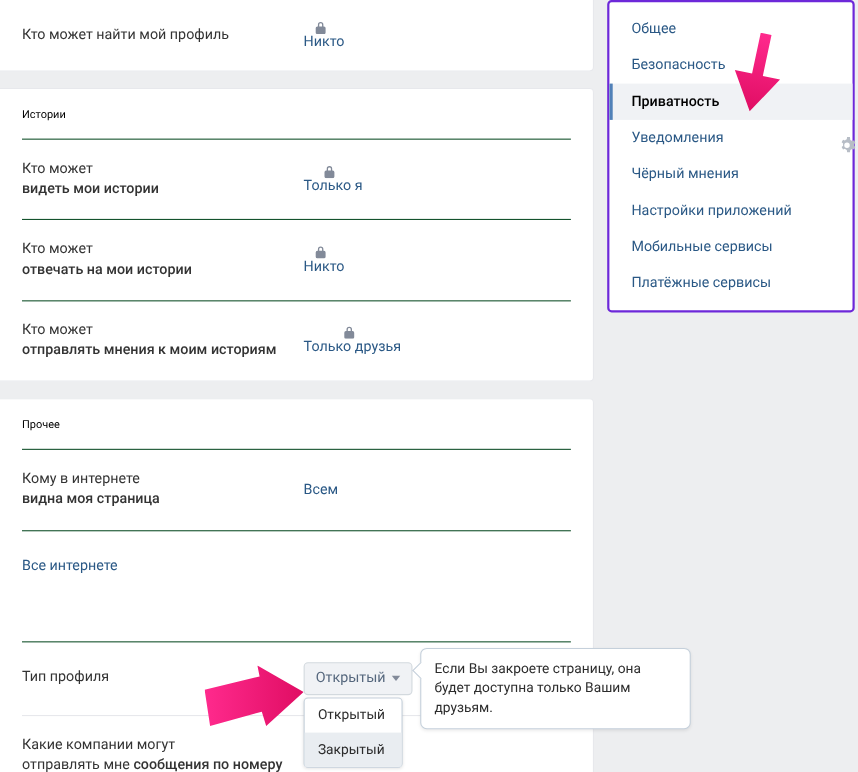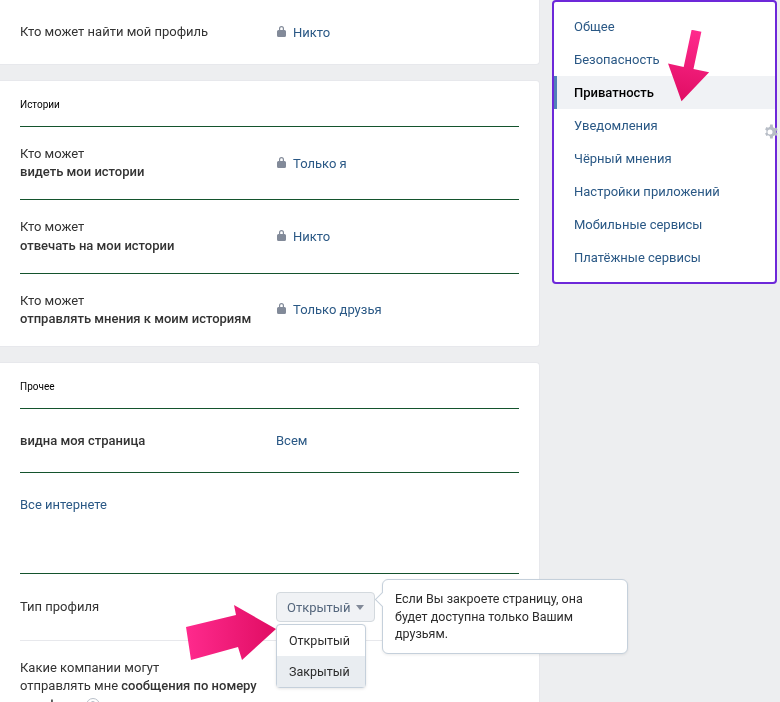--- a/index.html
+++ b/index.html
@@ -63,23 +63,24 @@
       border-radius: 50%;
       color: #b9c0c9;
       font-size: 10px;
       line-height: 14px;
       text-align: center;
       vertical-align: middle;
       margin-left: 4px;
     }
     .setting-value {
       display: flex;
-      align-items: flex-start;
+      align-items: center;
       color: #2a5885;
       font-size: 13px;
+      flex-direction: column;
     }
     .setting-value .lock-icon {
       display: inline-flex;
       margin-right: 6px;
       color: #828a99;
     }
     .setting-select {
       position: relative;
     }
     .select-btn {
@@ -245,20 +246,21 @@
         </span>
         <span>Только друзья</span>
       </div>
     </div>
   </div>
 
   <div class="block" style="margin-bottom:0;border-bottom:none;border-radius:0 4px 0 0;">
     <div class="block-header">Прочее</div>
     <div class="setting-row">
       <div class="setting-label">
+        <span class="l1">Кому в интернете</span>
         <span class="l2 bold">видна моя страница</span>
       </div>
       <div class="setting-value">
         <span>Всем</span>
       </div>
     </div>
     <div class="setting-row">
       <div class="setting-value">
         <span>Все интернете</span>
       </div>

